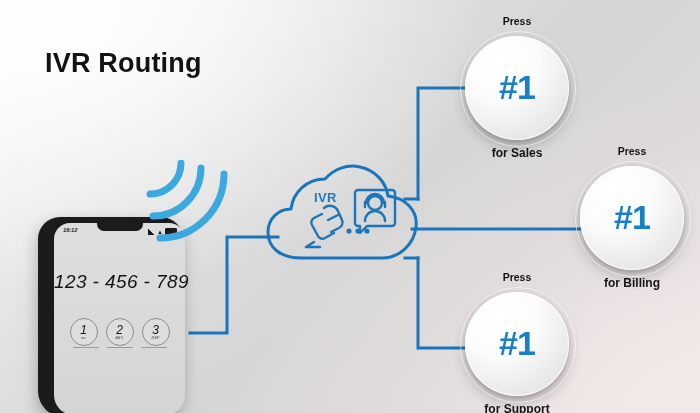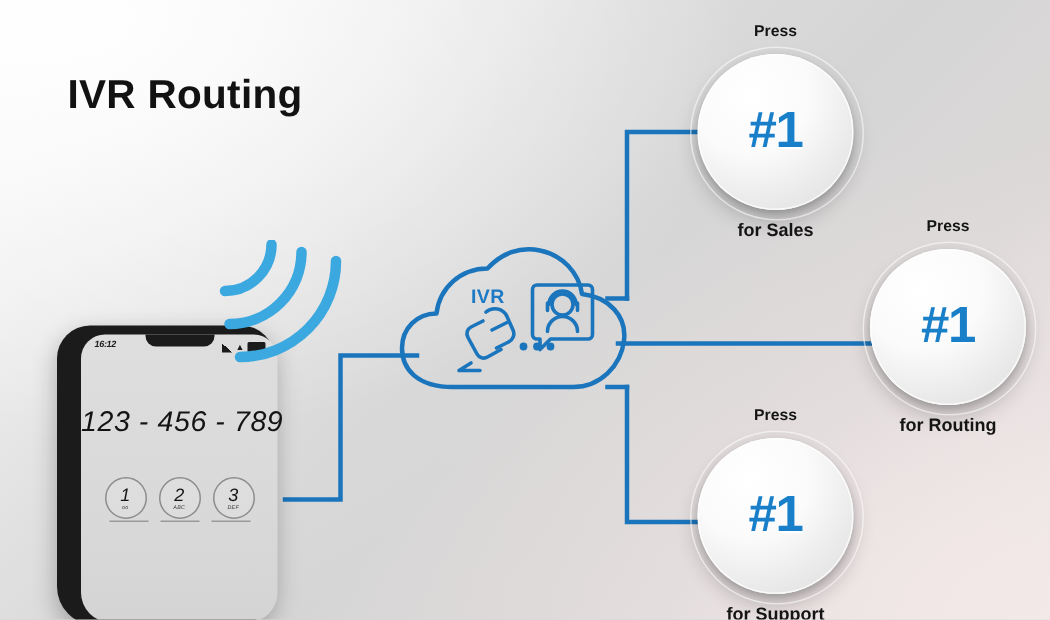--- a/index.html
+++ b/index.html
@@ -233,21 +233,21 @@
 
   <div class="opt" id="opt-sales">
     <div class="opt-press">Press</div>
     <div class="opt-num">#1</div>
     <div class="opt-for">for Sales</div>
   </div>
 
   <div class="opt" id="opt-support">
     <div class="opt-press">Press</div>
     <div class="opt-num">#1</div>
-    <div class="opt-for">for Routing</div>
+    <div class="opt-for">for Billing</div>
   </div>
 
   <div class="opt" id="opt-billing">
     <div class="opt-press">Press</div>
     <div class="opt-num">#1</div>
     <div class="opt-for">for Support</div>
   </div>
 
 </div>
 

